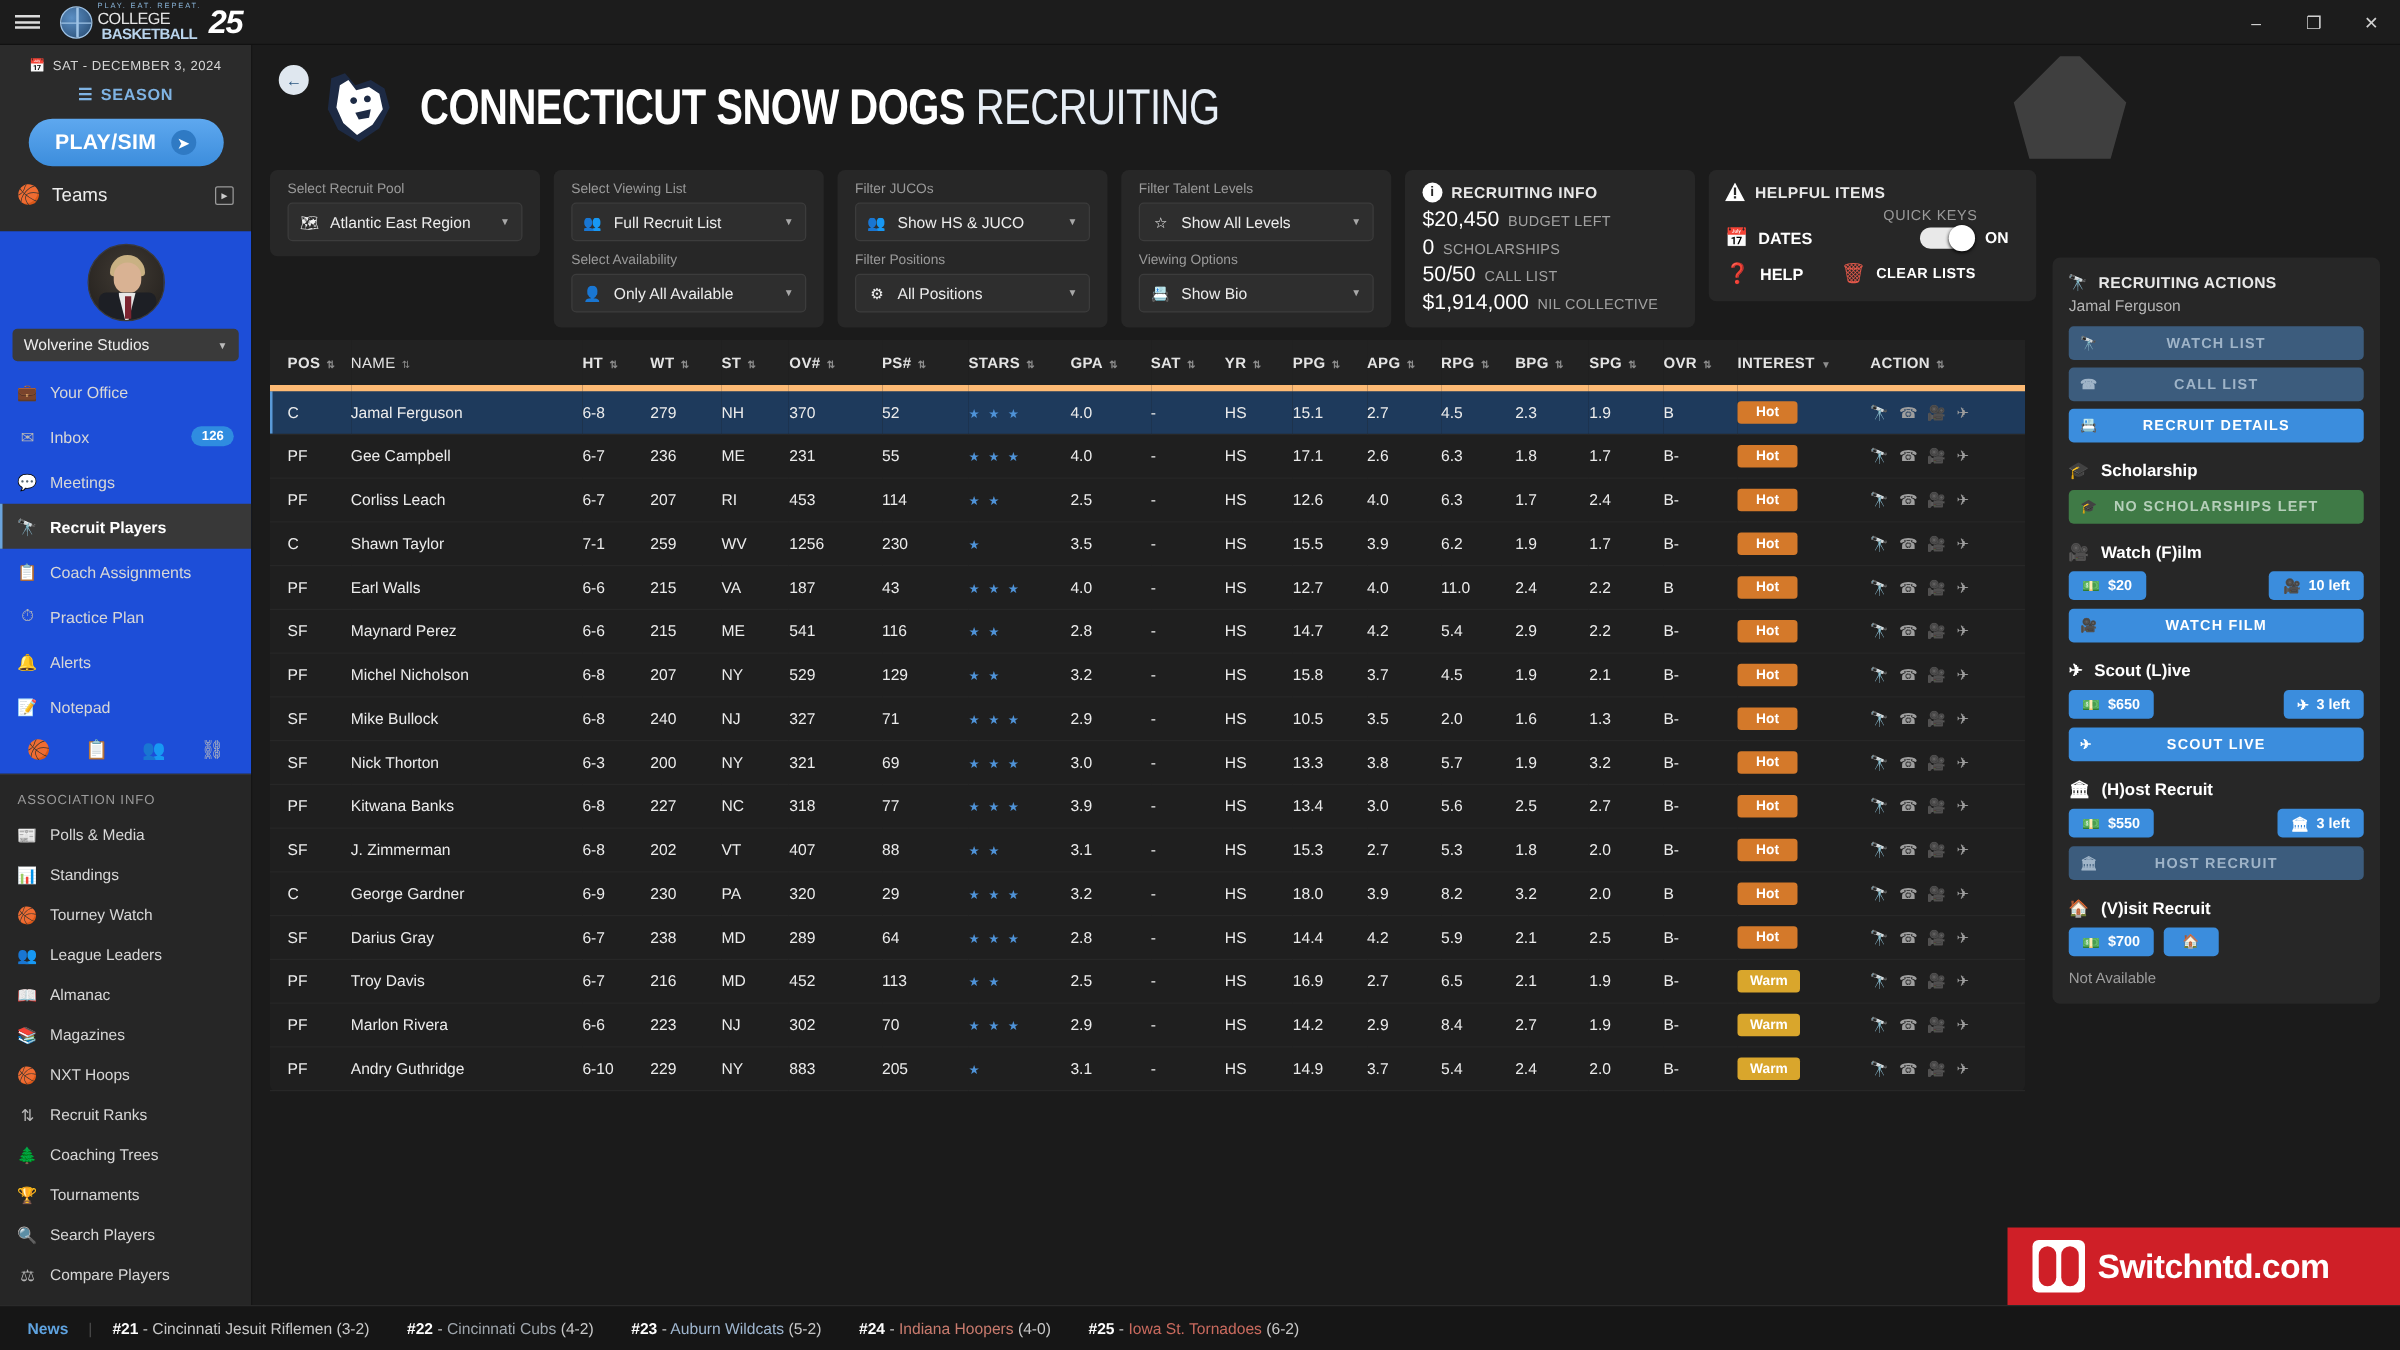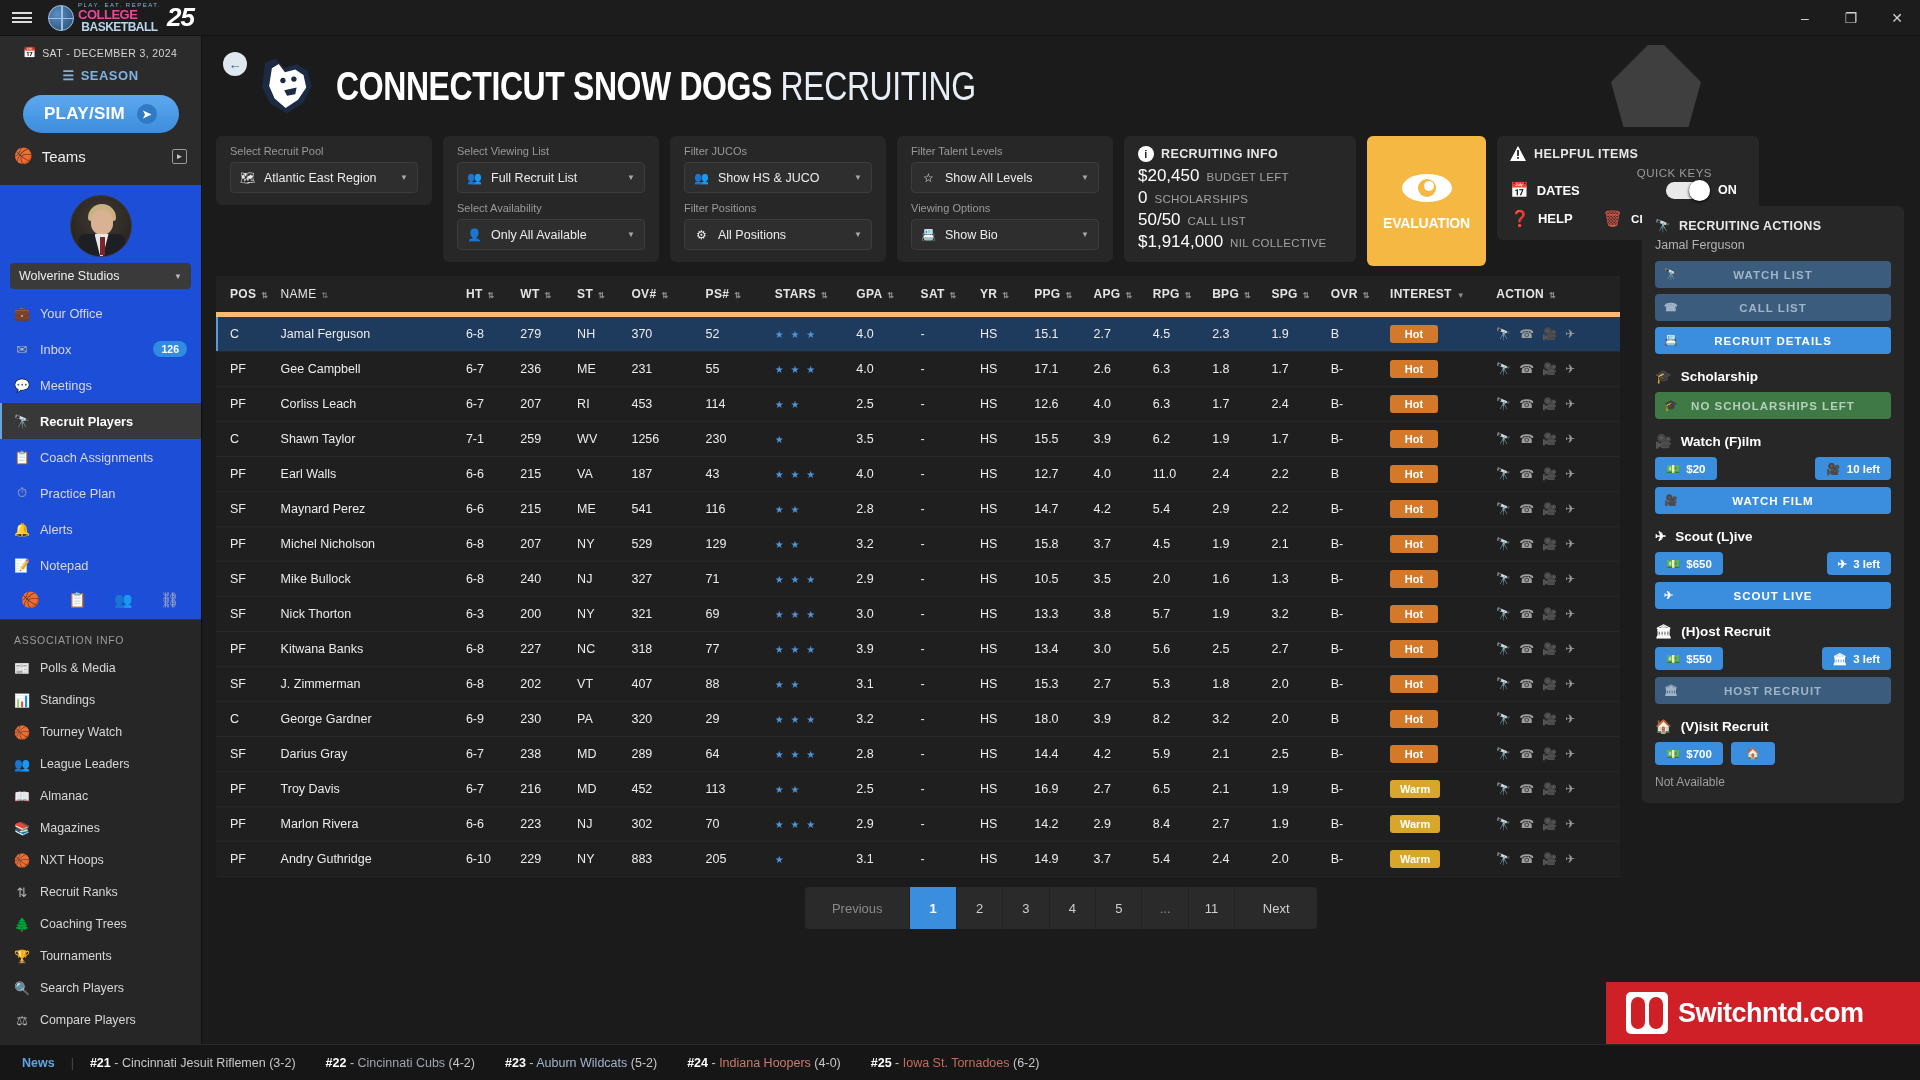--- a/index.html
+++ b/index.html
@@ -23,21 +23,21 @@
   #gamelogo{ display:flex; align-items:center; gap:4px; margin-left:4px;}
   #gamelogo .ball{
     width:26px;height:26px;border-radius:50%;
     background:radial-gradient(circle at 35% 35%, #5b8fc4, #25486e);
     border:1.5px solid #9fc3e6; position:relative;
   }
   #gamelogo .ball:before{content:"";position:absolute;left:50%;top:0;width:1.5px;height:100%;background:#9fc3e6;}
   #gamelogo .ball:after{content:"";position:absolute;top:50%;left:0;height:1.5px;width:100%;background:#9fc3e6;}
   #logotext{ display:flex; flex-direction:column; line-height:1;}
   #logotext .l1{font-size:6px;letter-spacing:1.5px;color:#89b4d8;}
-  #logotext .l2{font-size:13px;font-weight:bold;color:#ec4899;letter-spacing:-0.5px;}
+  #logotext .l2{font-size:13px;font-weight:normal;color:#e5e5e5;letter-spacing:-0.5px;}
   #logotext .l3{font-size:12px;font-weight:bold;color:#b9d4ec;letter-spacing:-0.5px;text-align:center;}
   #logonum{font-size:26px;font-weight:bold;color:#fff;font-style:italic;margin-left:2px;letter-spacing:-1px;}
   #winbtns{ margin-left:auto; display:flex; height:36px;}
   #winbtns div{ width:46px;height:36px;display:flex;align-items:center;justify-content:center;color:#d0d0d0;font-size:14px;cursor:pointer;}
 
   
   #sidebar{
     position:absolute; left:0; top:36px; width:202px; height:1008px;
     background:#262626; border-right:1px solid #101010; overflow:hidden;
   }
@@ -484,28 +484,20 @@
             <span class="v">50/50</span>
             <span class="k">CALL LIST</span>
           </div>
           <div class="line">
             <span class="v">$1,914,000</span>
             <span class="k">NIL COLLECTIVE</span>
           </div>
         </div>
     </div>
 
-    <div id="evalbtn">
-      <svg width="54" height="34" viewBox="0 0 54 34">
-        <ellipse cx="27" cy="17" rx="25" ry="14" fill="#ffffff"></ellipse>
-        <circle cx="27" cy="17" r="9" fill="#f5b843"></circle>
-        <circle cx="29" cy="15" r="5" fill="#ffffff"></circle>
-      </svg>
-      <span class="lbl">EVALUATION</span>
-    </div>
 
     <div id="helpcard">
       <div class="hd">
         <svg width="16" height="15" viewBox="0 0 16 15">
           <path d="M8 0 L16 15 L0 15 Z" fill="#ffffff"></path>
           <rect x="7.1" y="4" width="1.8" height="6" fill="#272727"></rect>
           <rect x="7.1" y="11" width="1.8" height="1.8" fill="#272727"></rect>
         </svg>
         <span>HELPFUL ITEMS</span>
       </div>
@@ -998,31 +990,20 @@
                 <span>☎</span>
                 <span>🎥</span>
                 <span>✈</span>
               </span>
             </td>
           </tr>
         </tbody>
     </table>
   </div>
 
-  <div id="pager">
-      <div class="prev">Previous</div>
-      <div class="cur">1</div>
-      <div>2</div>
-      <div>3</div>
-      <div>4</div>
-      <div>5</div>
-      <div class="dots">...</div>
-      <div>11</div>
-      <div class="next">Next</div>
-    </div>
 
   <div id="rightpanel">
     <div class="rp-card">
       <div class="rp-hd">
         <span>🔭</span>
         <span>RECRUITING ACTIONS</span>
       </div>
       <div class="rp-sub">Jamal Ferguson</div>
       <div id="rp-buttons">
           <div class="rp-btn dim">

